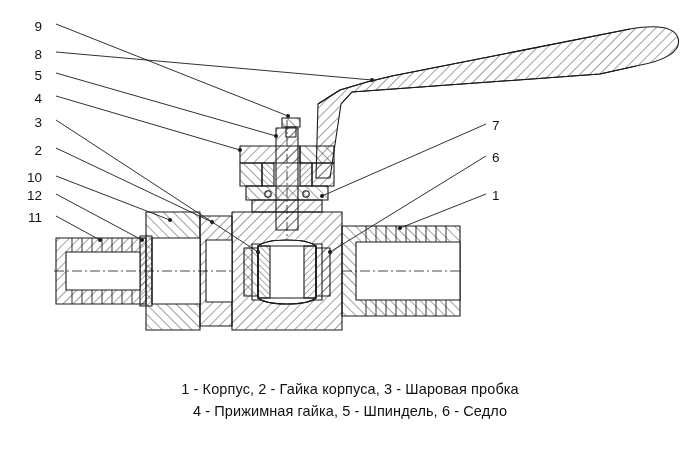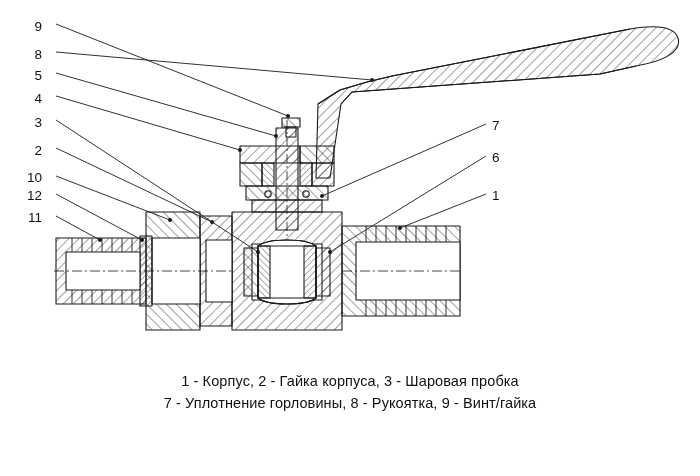--- a/index.html
+++ b/index.html
@@ -23,21 +23,21 @@
   #drawing {
     position: absolute;
     left: 0;
     top: 0;
     width: 700px;
     height: 476px;
   }
   .caption-block {
     position: absolute;
     left: 0;
-    top: 370px;
+    top: 378px;
     width: 700px;
     text-align: center;
   }
   .caption-line {
     font-family: "Liberation Sans", sans-serif;
     font-size: 14.5px;
     line-height: 22px;
     color: #111111;
     white-space: pre;
     letter-spacing: 0.1px;
@@ -222,16 +222,16 @@
       <text class="lbl" x="42" y="200" text-anchor="end">12</text>
       <text class="lbl" x="42" y="222" text-anchor="end">11</text>
       <text class="lbl" x="492" y="130">7</text>
       <text class="lbl" x="492" y="162">6</text>
       <text class="lbl" x="492" y="200">1</text>
     </g>
   </svg>
 
   <div class="caption-block">
     <div class="caption-line">1 - Корпус, 2 - Гайка корпуса, 3 - Шаровая пробка</div>
-    <div class="caption-line">7 - Уплотнение горловины, 8 - Рукоятка, 9 - Винт/гайка</div>
+    <div class="caption-line">4 - Прижимная гайка, 5 - Шпиндель, 6 - Седло</div>
   </div>
 
 </div>
 
 </body></html>

